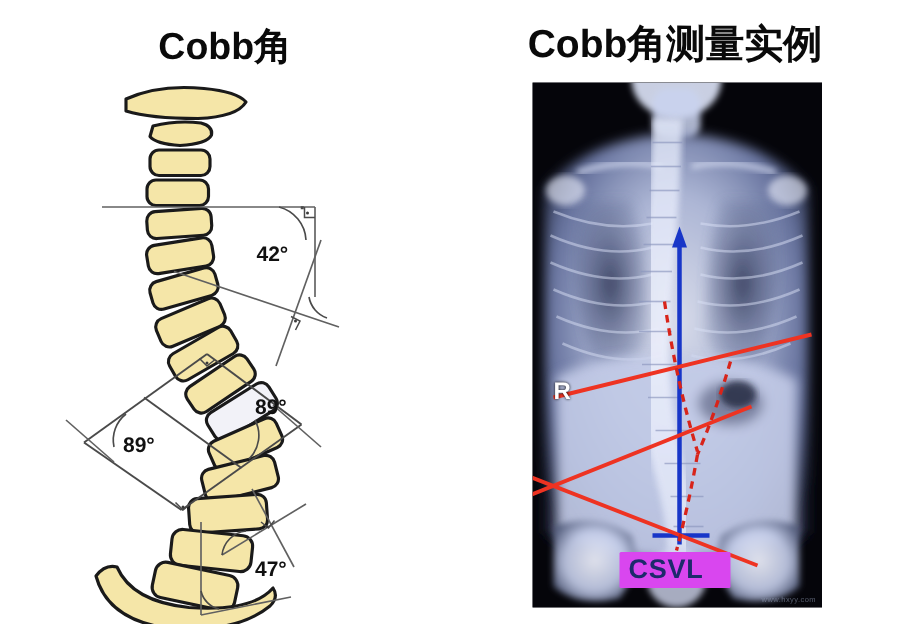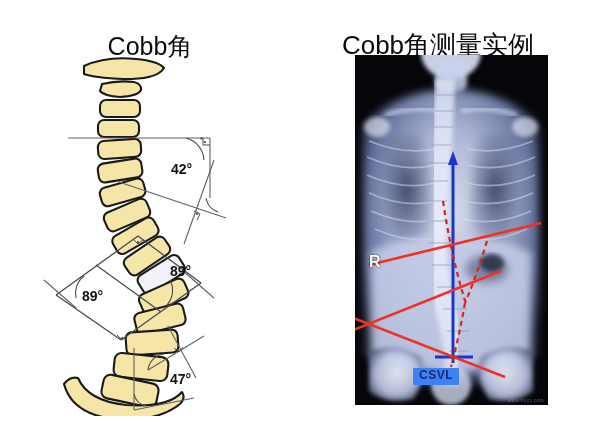--- a/index.html
+++ b/index.html
@@ -11,35 +11,34 @@
     width: 600px;
     height: 424px;
     position: relative;
     overflow: hidden;
     font-family: "Liberation Sans", sans-serif;
   }
 
   
   .panel-title {
     position: absolute;
-    font-weight: normal;
+    font-weight: bold;
     color: #0a0a0a;
     white-space: nowrap;
     letter-spacing: 0px;
-    margin-top: 16px;
   }
   #left-title {
     left: 0;
     top: 14px;
     width: 300px;
     text-align: center;
     font-size: 25px;
   }
   #right-title {
-    left: 288px;
+    left: 300px;
     top: 12px;
     width: 300px;
     text-align: center;
     font-size: 26px;
   }
 
   
   #spine-figure {
     position: absolute;
     left: 18px;
@@ -57,26 +56,26 @@
     height: 350px;
     background: #05050a;
     overflow: hidden;
   }
   #xray-figure svg { display:block; }
 
   .csvl-label {
     position: absolute;
     left: 58px;
     top: 313px;
-    background: #3b82f6;
+    background: #d946ef;
     color: #1d2a6b;
-    font-size: 12px;
+    font-size: 18px;
     font-weight: bold;
     letter-spacing: 0.5px;
-    padding: 1px 6px 2px 6px;
+    padding: 1px 18px 2px 6px;
     line-height: 1.15;
     border-radius: 1px;
   }
   .r-marker {
     position: absolute;
     left: 14px;
     top: 198px;
     color: #ffffff;
     font-size: 16px;
     font-weight: bold;

